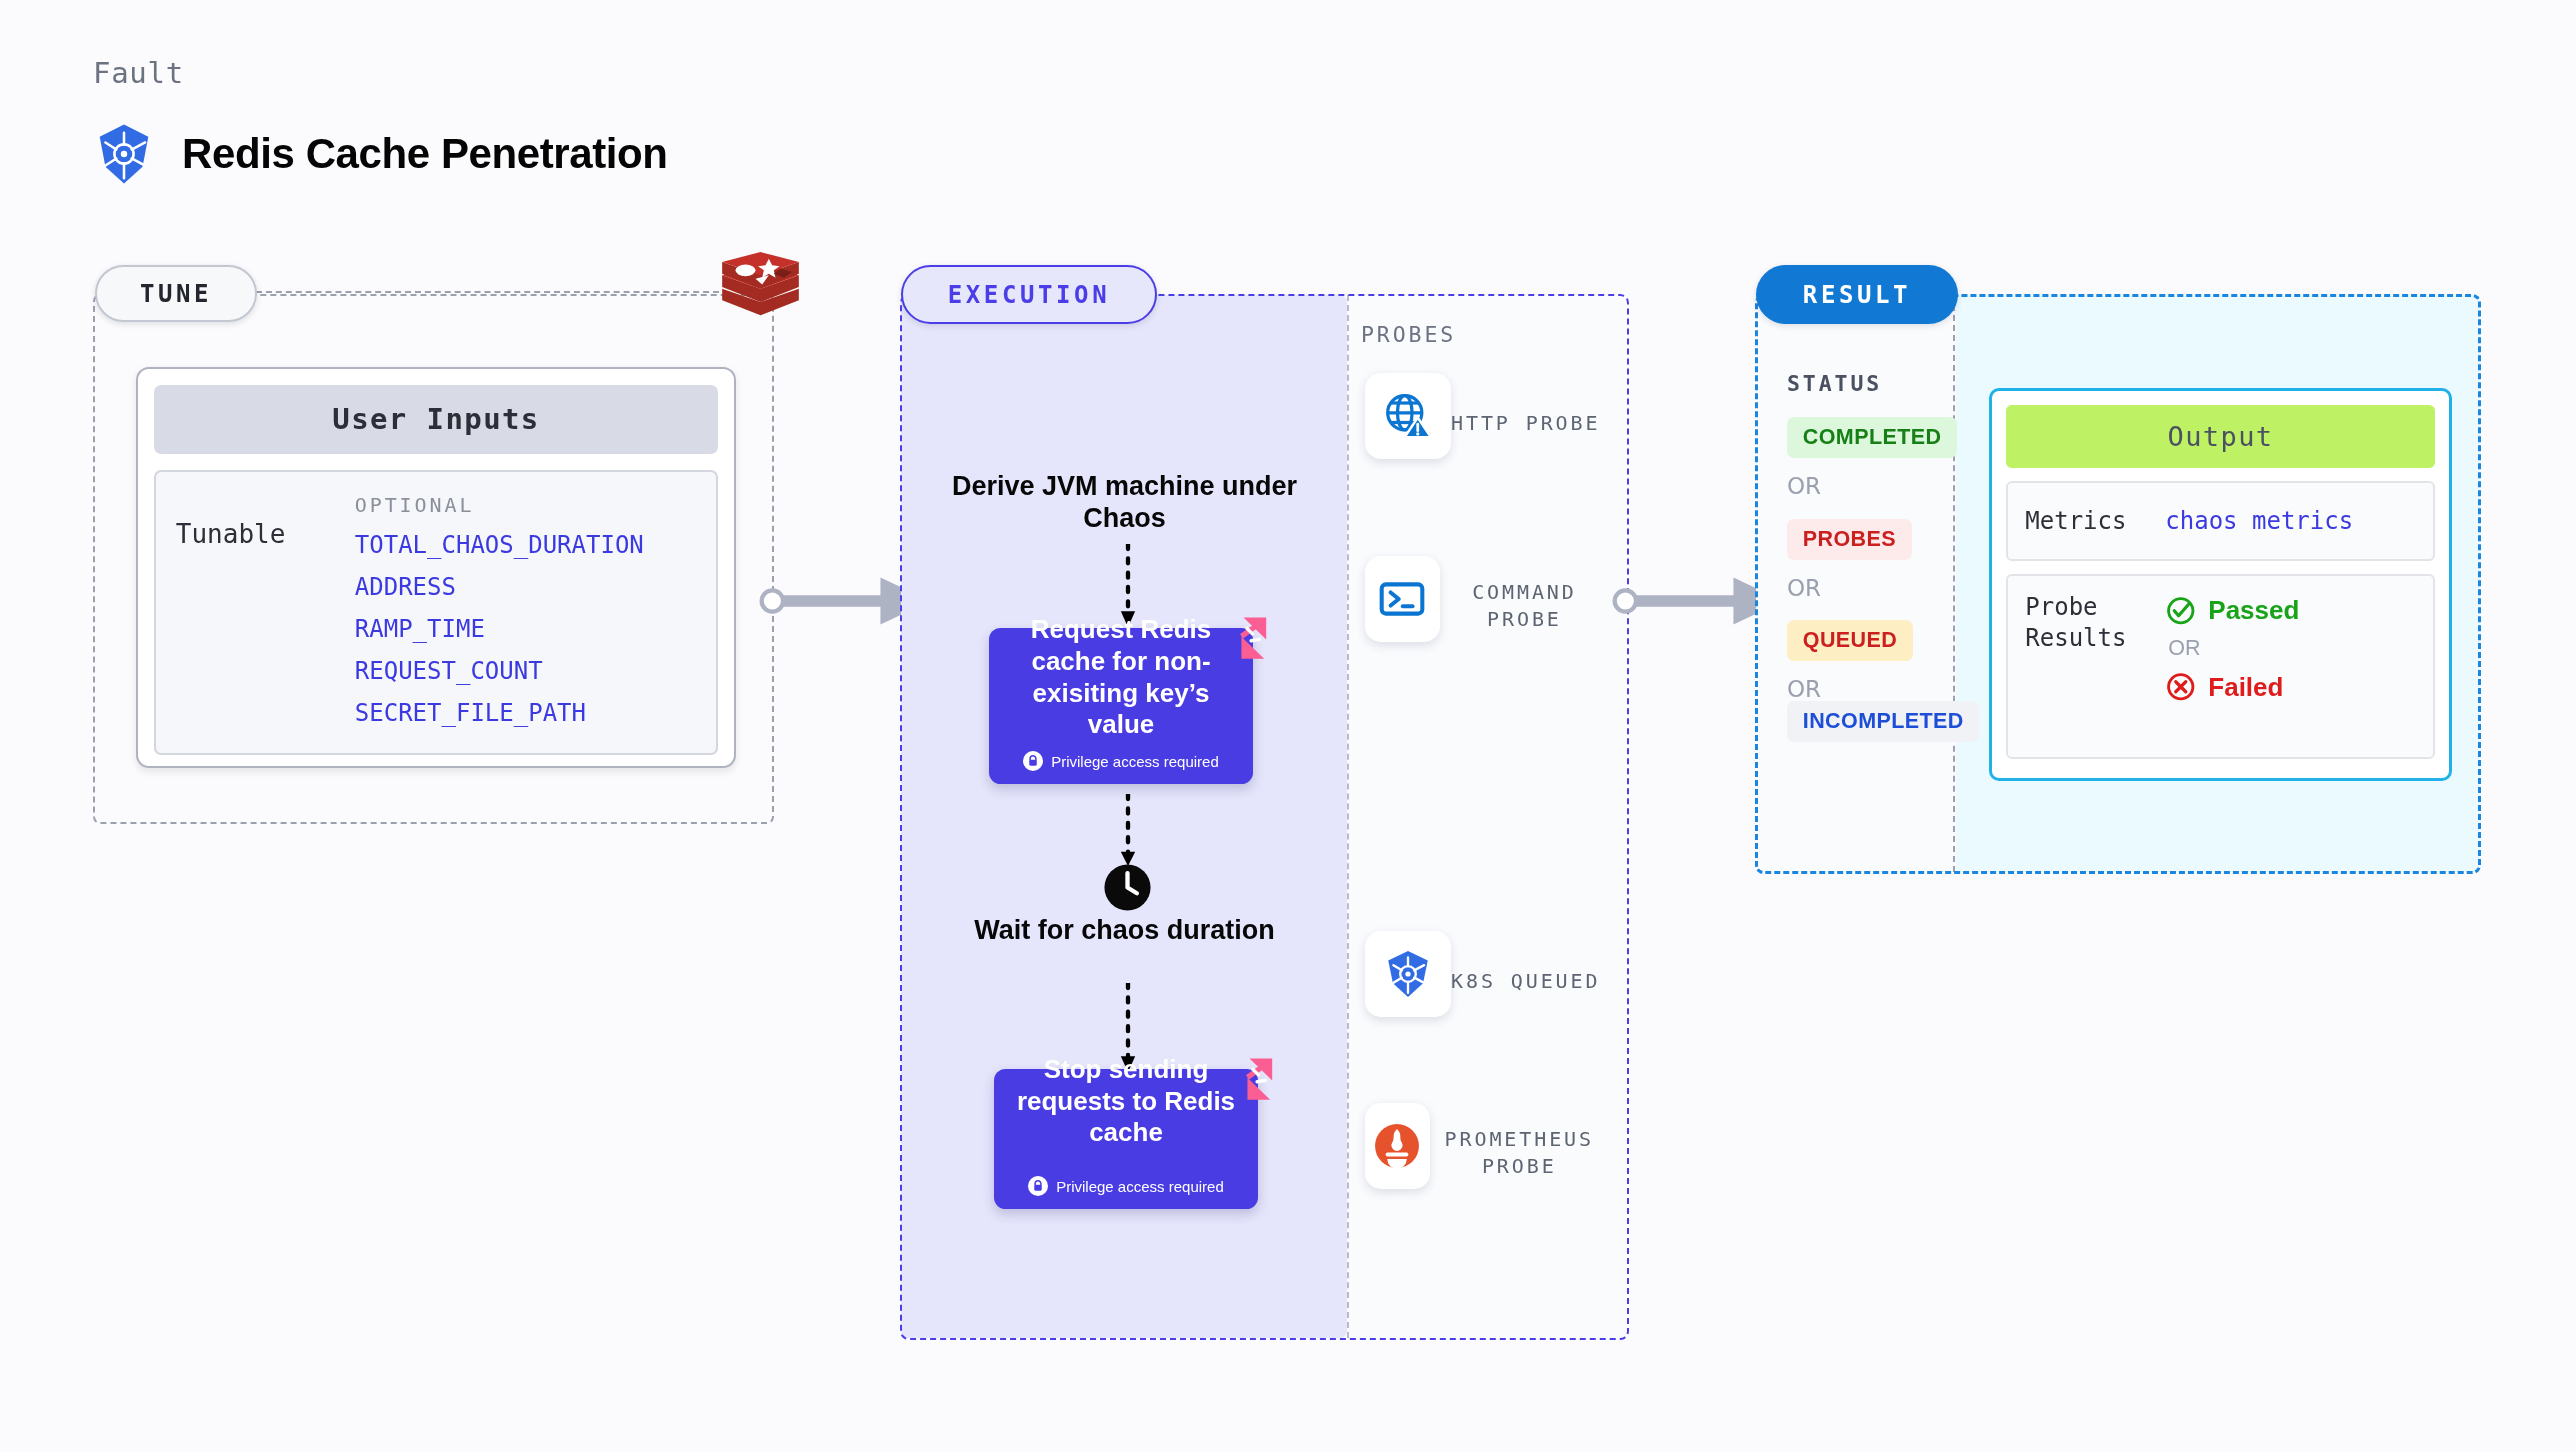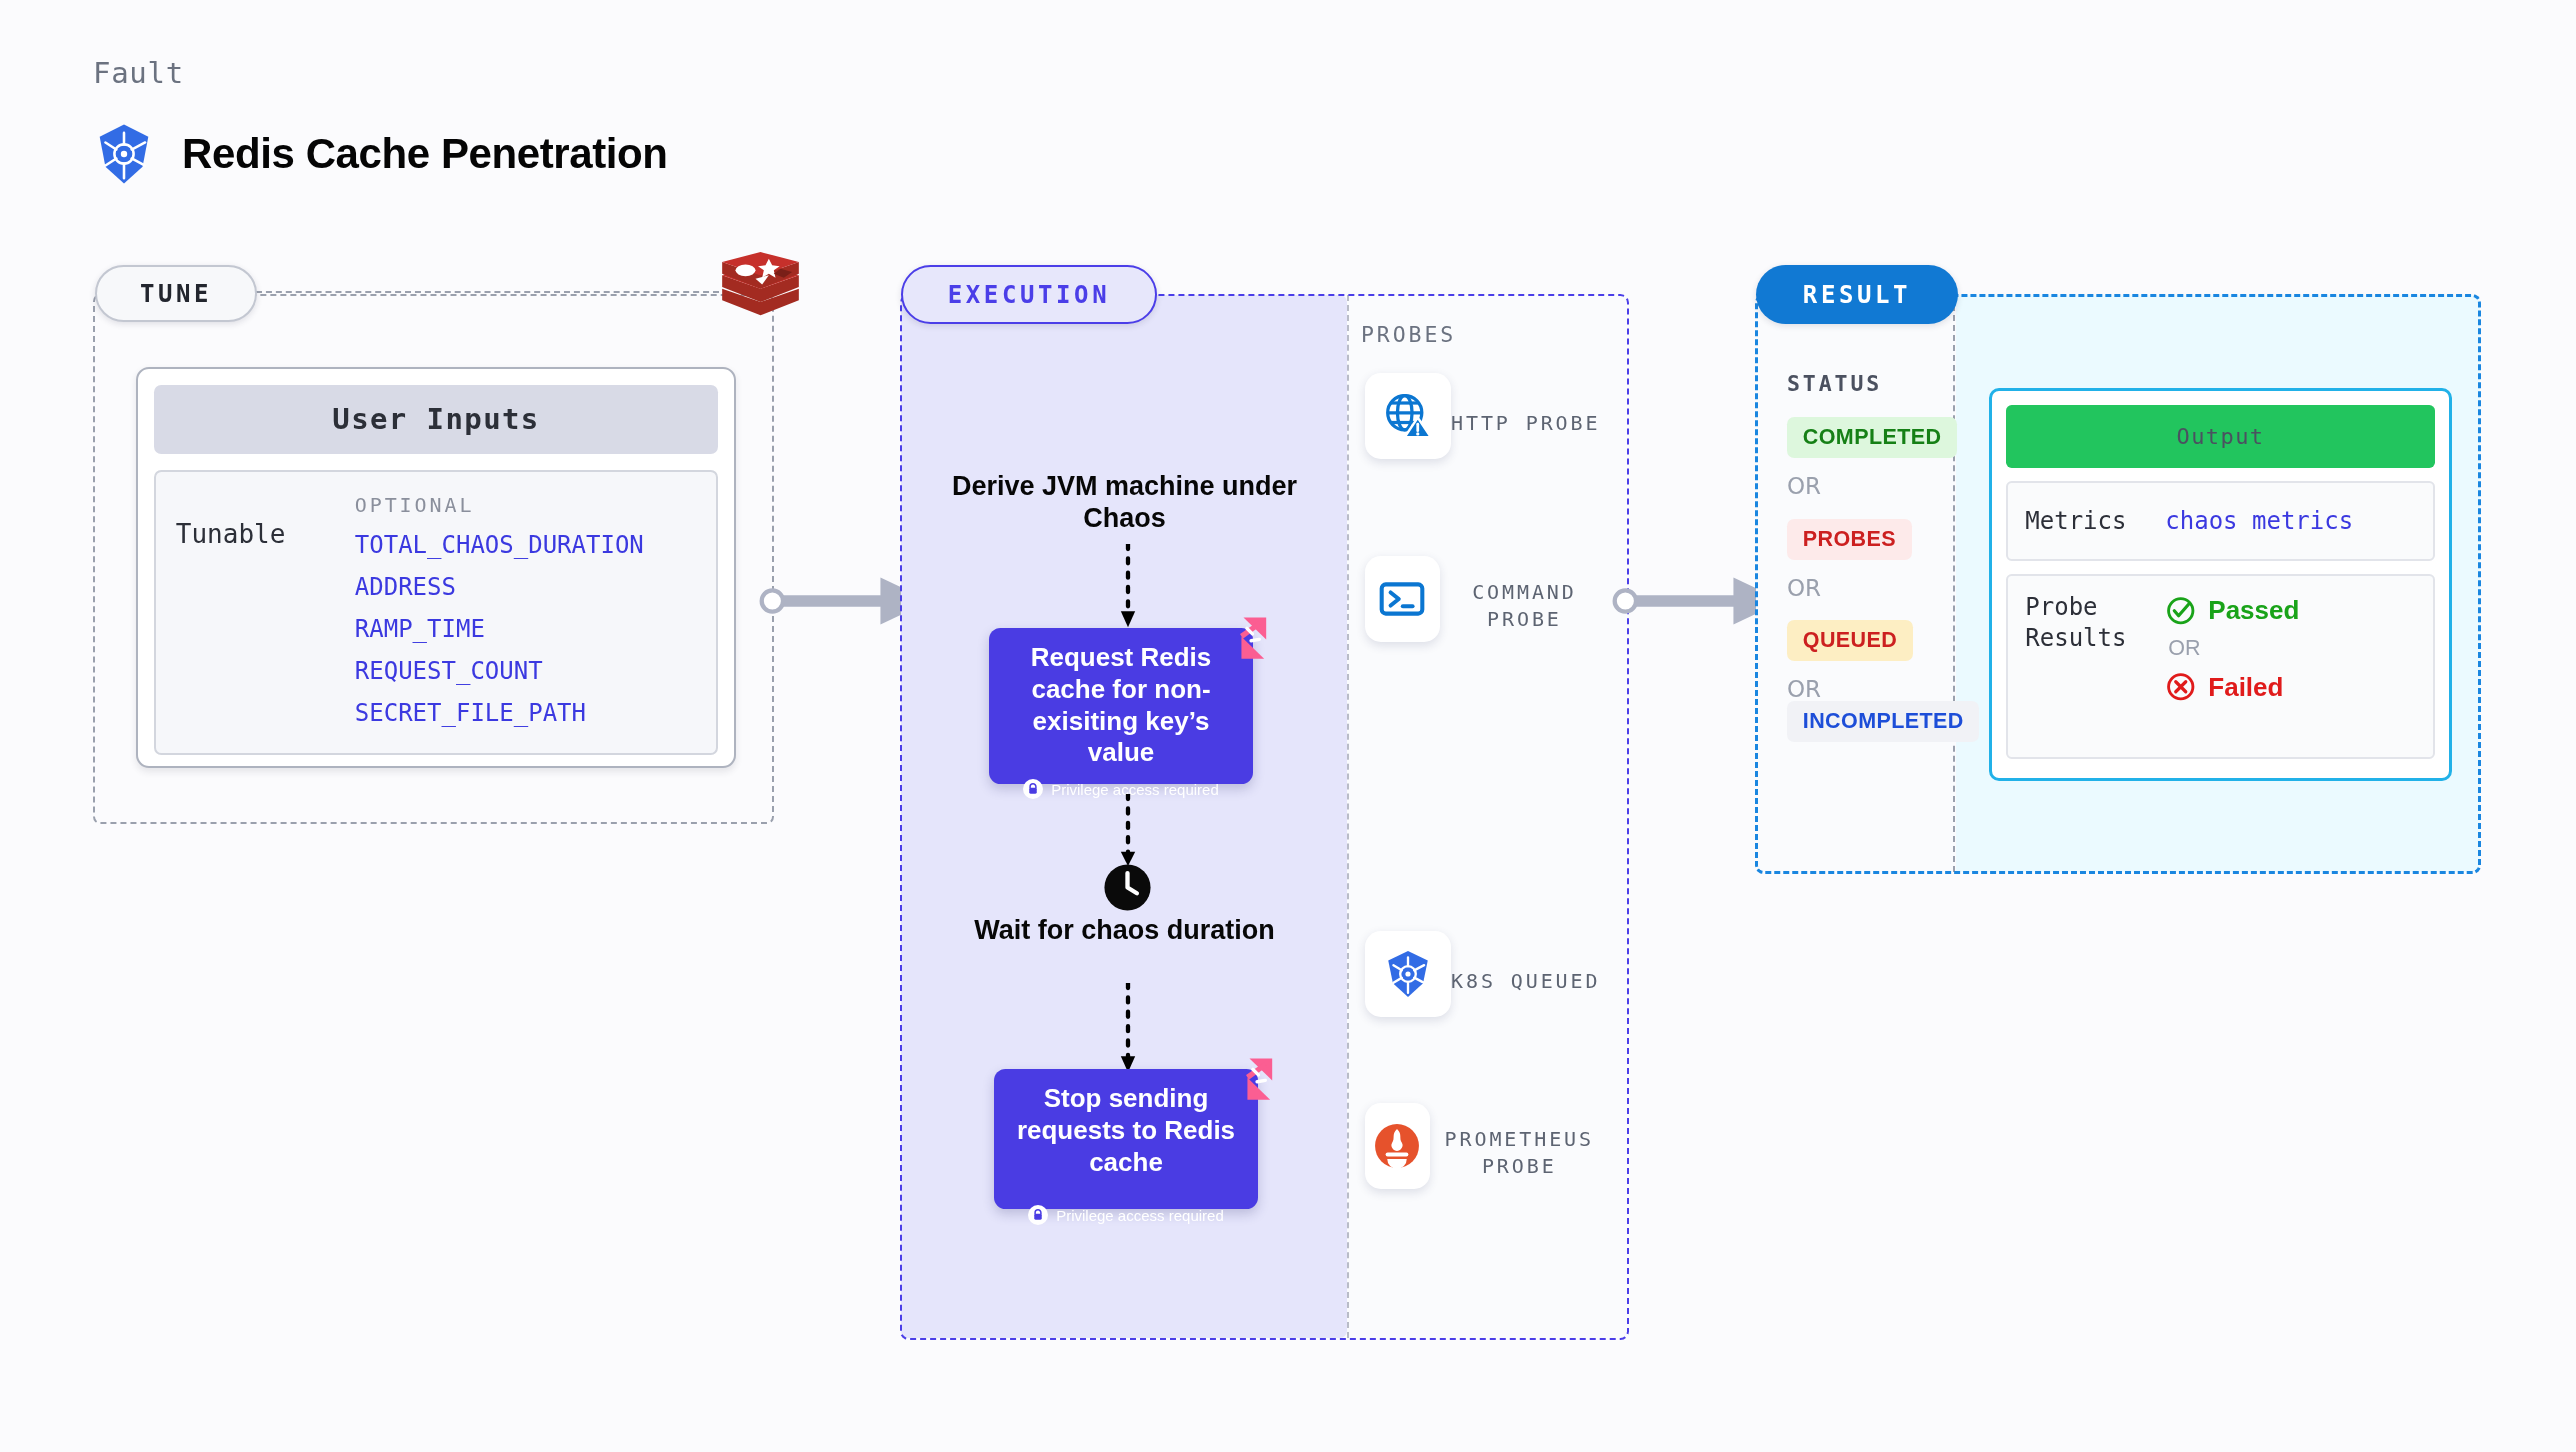--- a/index.html
+++ b/index.html
@@ -125,21 +125,21 @@
     position: absolute; width: 401px; text-align: center;
     font-size: 27px; font-weight: bold; color: #070707; line-height: 1.18;
   }
   .exec-label-1 { left: 924px; top: 471px; }
   .exec-label-2 { left: 924px; top: 915px; }
 
   .dotline { position: absolute; }
 
   .chaos-box {
     position: absolute; background: #4a3ce3; border-radius: 11.5px;
-    display: flex; flex-direction: column; align-items: center; justify-content: flex-start;
+    display: flex; flex-direction: column; align-items: center; justify-content: flex-end;
     padding: 14.3px 17px 13px;
     box-shadow: 0 5px 11.5px rgba(40,40,110,.22);
   }
   .chaos-box-1 { left: 989px; top: 628px; width: 264px; height: 156px; }
   .chaos-box-2 { left: 994px; top: 1069px; width: 264px; height: 140px; gap: 17px; }
   .chaos-title {
     color: #ffffff; font-size: 26px; font-weight: bold;
     text-align: center; line-height: 1.22;
   }
   .chaos-sub {
@@ -191,23 +191,23 @@
     font-family: "DejaVu Sans", sans-serif;
   }
 
   
   .output-card {
     position: absolute; left: 1989px; top: 388px; width: 463px; height: 393px;
     background: #ffffff; border: 3.6px solid #21b1e8; border-radius: 10px;
     padding: 14.3px;
   }
   .out-header {
-    height: 63px; background: #22c55e; border-radius: 5.7px;
+    height: 63px; background: #bef264; border-radius: 5.7px;
     display: flex; align-items: center; justify-content: center;
-    font-family: "DejaVu Sans Mono", monospace; font-size: 22px;
+    font-family: "DejaVu Sans Mono", monospace; font-size: 27px;
     color: #4b5160; letter-spacing: 1.4px;
   }
   .out-row {
     margin-top: 13px; background: #fafbfc;
     border: 2.1px solid #e2e4ea; border-radius: 5.7px;
     display: flex; padding: 15.8px 17px;
   }
   .out-row-metrics { height: 80px; align-items: center; }
   .out-row-probes { height: 185px; }
   .out-key {

